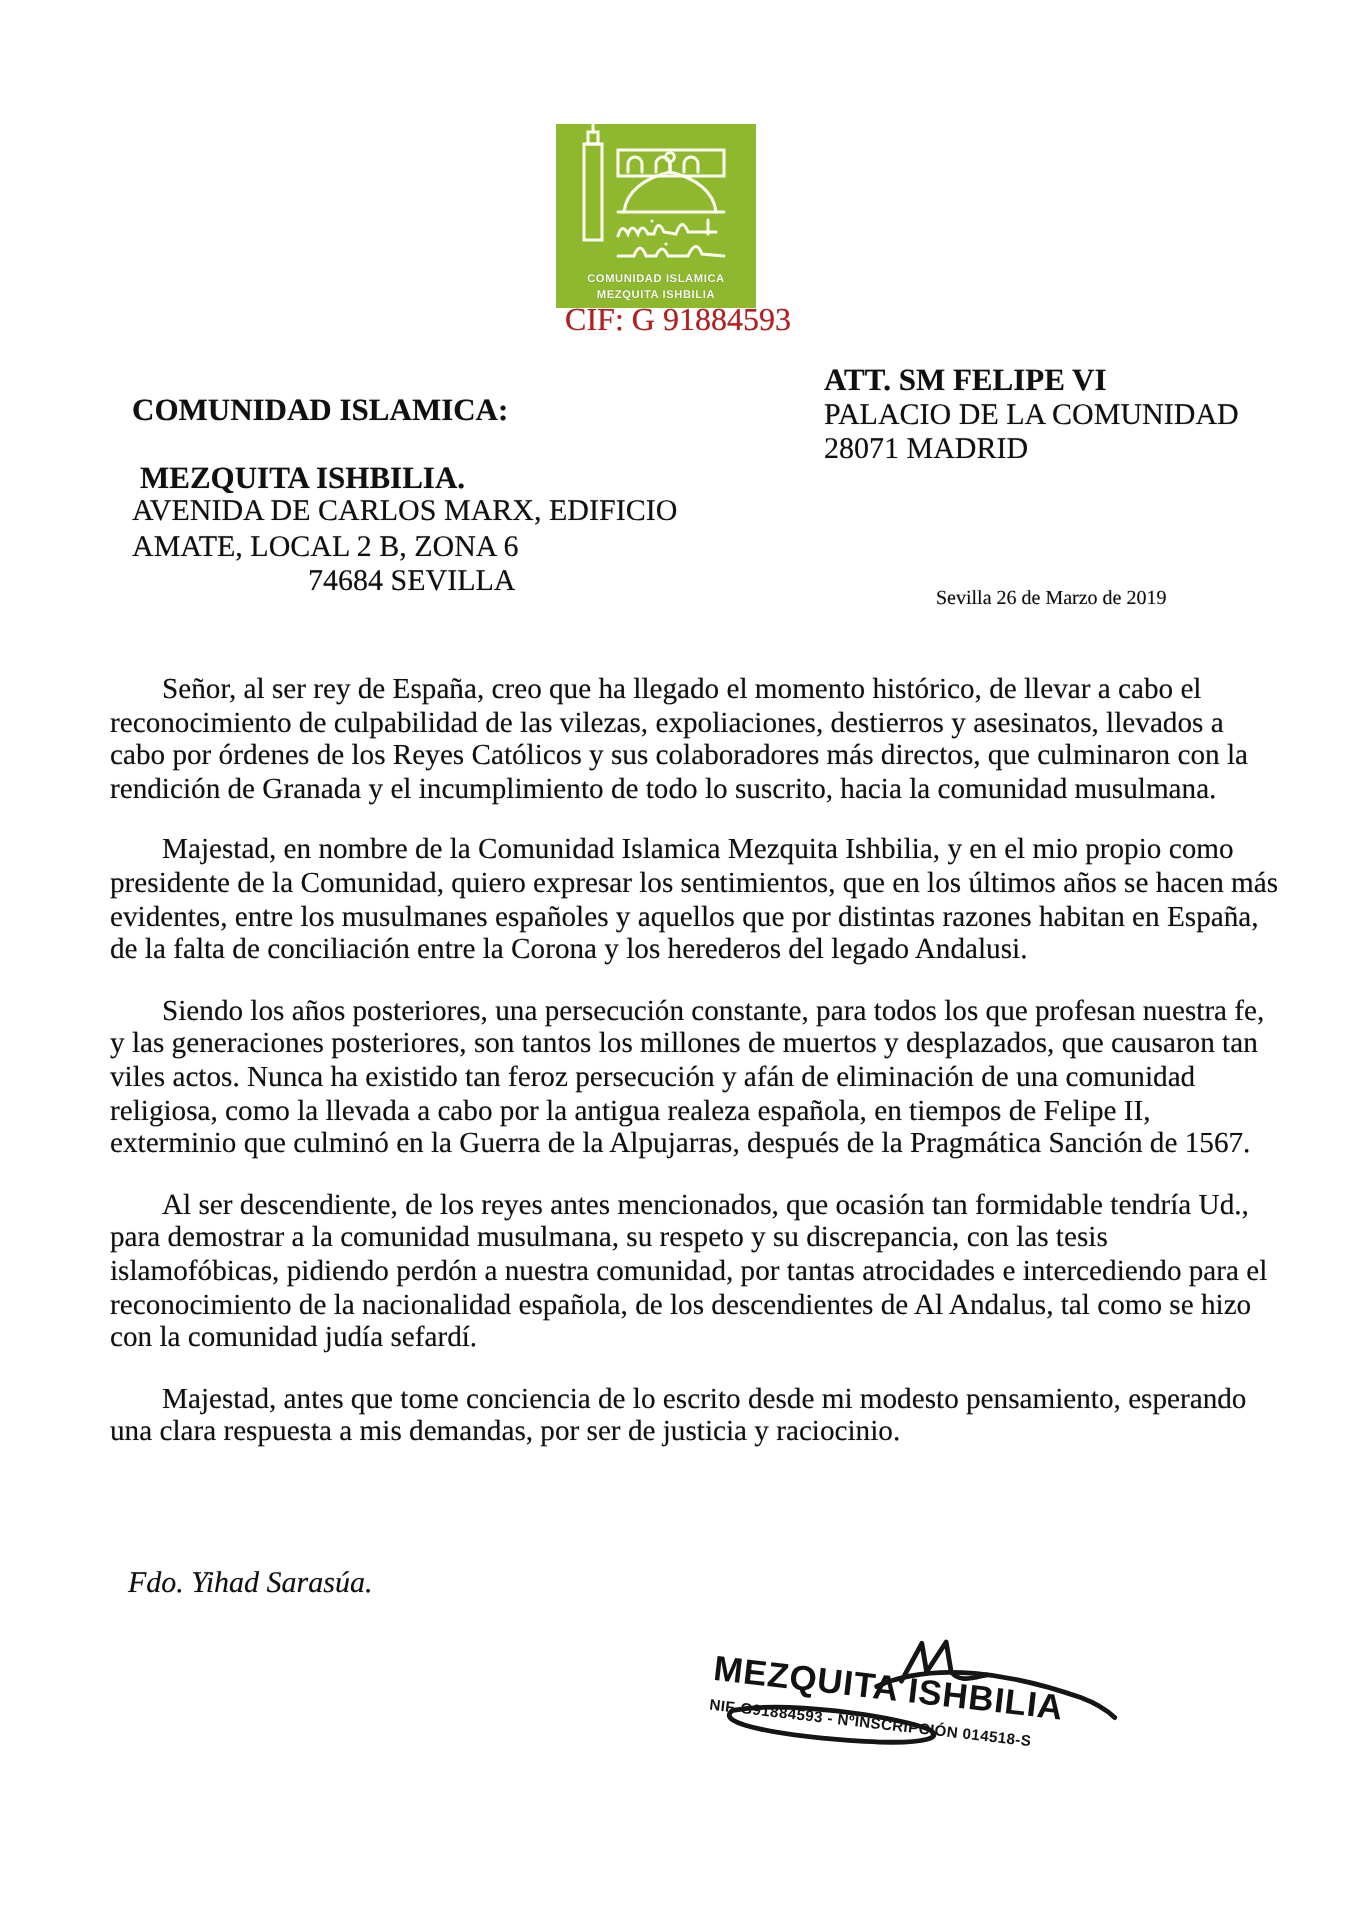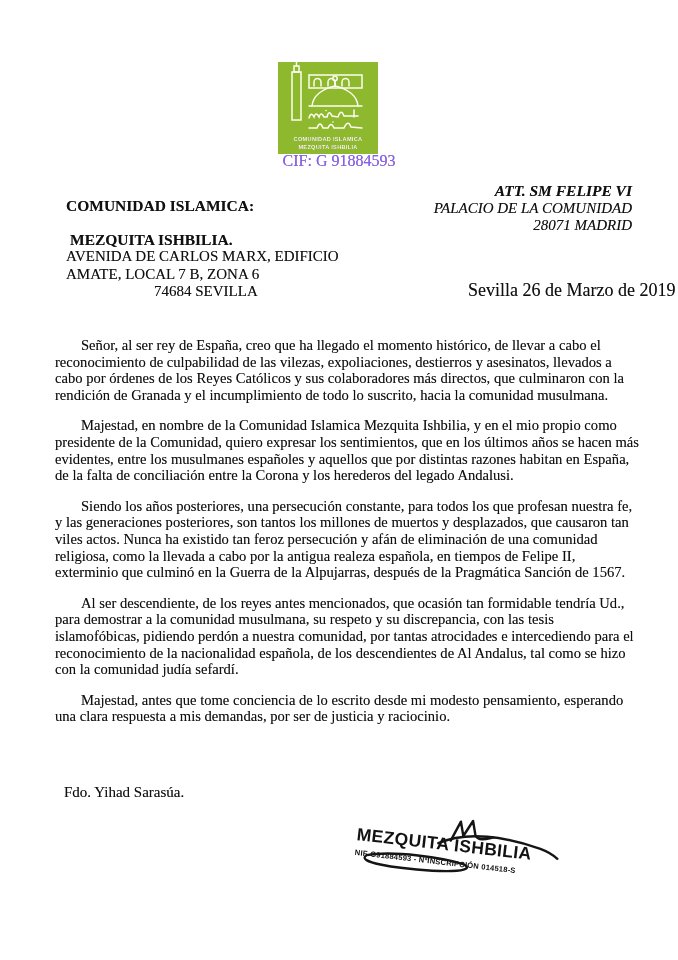--- a/index.html
+++ b/index.html
@@ -14,40 +14,40 @@
     text-shadow:0 0 0.5px rgba(20,20,20,0.45); 
   }
 
   
   .logo { position:absolute; left:278px; top:62px; width:100px; height:92px; }
   .logo svg { display:block; width:100%; height:100%; }
 
   
   .cif {
     position:absolute; left:229px; top:152px; width:220px;
-    text-align:center; font-size:16px; color:#8b5cf6;
+    text-align:center; font-size:16px; color:#b91c1c;
   }
 
   
   .sender { position:absolute; left:66px; top:181px; font-size:15px; line-height:17.5px; }
   .sender .b { font-weight:bold; font-size:15.5px;margin-top:16px; }
   .sender .l2 { padding-left:4px; }
   .sender .l5 { padding-left:88px; }
 
-  .recipient { position:absolute; left:412px; top:182px; width:220px; text-align:right; font-size:15px; line-height:17.5px;font-style:italic; }
+  .recipient { position:absolute; left:412px; top:182px; width:220px; text-align:left; font-size:15px; line-height:17.5px; }
   .recipient .b { font-weight:bold; font-size:15.5px; }
 
-  .dateline { position:absolute; left:468px; top:280px; font-size:18px; }
+  .dateline { position:absolute; left:468px; top:294px; font-size:10px; }
 
   
   .body-text { position:absolute; left:55px; top:337px; width:586px; font-size:14.6px; line-height:16.6px; }
   .body-text p { margin:0 0 14px 0; text-indent:26px; text-align:left; }
 
   
-  .signature { position:absolute; left:64px; top:782px; font-size:15px; line-height:20px; }
+  .signature { position:absolute; left:64px; top:782px; font-size:15px; line-height:20px;font-style:italic; }
 
   
   .stamp {
     position:absolute; left:358px; top:824px;
     transform:rotate(6.5deg); transform-origin:0 0;
     font-family:"Liberation Sans", sans-serif; color:#121212;
     text-shadow:none;
   }
   .stamp-name { font-weight:bold; font-size:17.5px; letter-spacing:0.4px; white-space:nowrap; }
   .stamp-reg  { font-weight:bold; font-size:7.6px; letter-spacing:0.2px; margin-top:3px; white-space:nowrap; }
@@ -89,21 +89,21 @@
       </g>
     </svg>
   </div>
 
   <div class="cif">CIF: G 91884593</div>
 
   <div class="sender">
     <div class="b">COMUNIDAD ISLAMICA:</div>
     <div class="b l2">MEZQUITA ISHBILIA.</div>
     <div>AVENIDA DE CARLOS MARX, EDIFICIO</div>
-    <div>AMATE, LOCAL 7 B, ZONA 6</div>
+    <div>AMATE, LOCAL 2 B, ZONA 6</div>
     <div class="l5">74684 SEVILLA</div>
   </div>
 
   <div class="recipient">
     <div class="b">ATT. SM FELIPE VI</div>
     <div>PALACIO DE LA COMUNIDAD</div>
     <div>28071 MADRID</div>
   </div>
 
   <div class="dateline">Sevilla 26 de Marzo de 2019</div>

